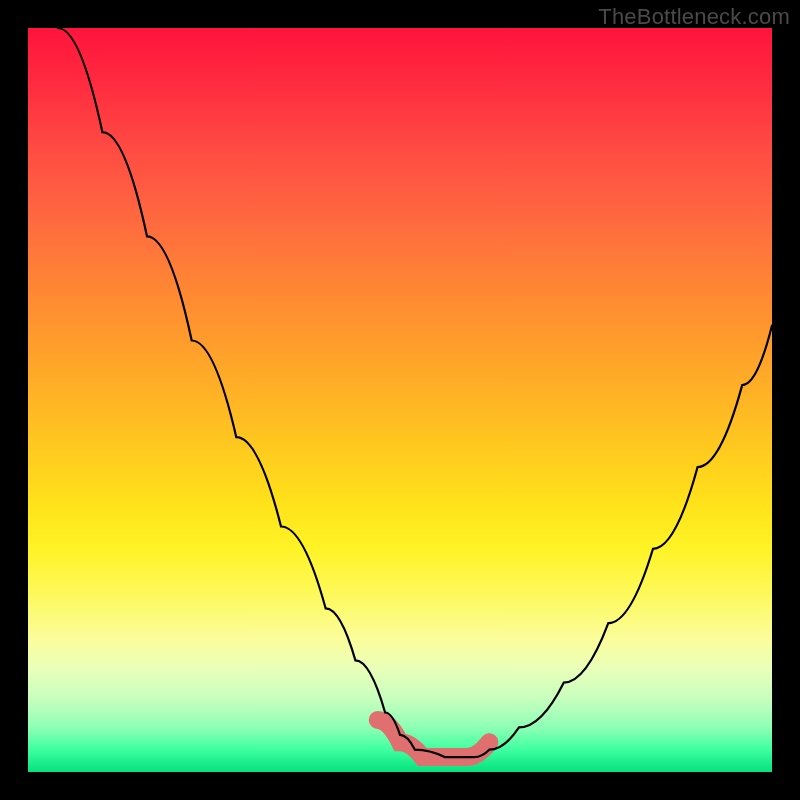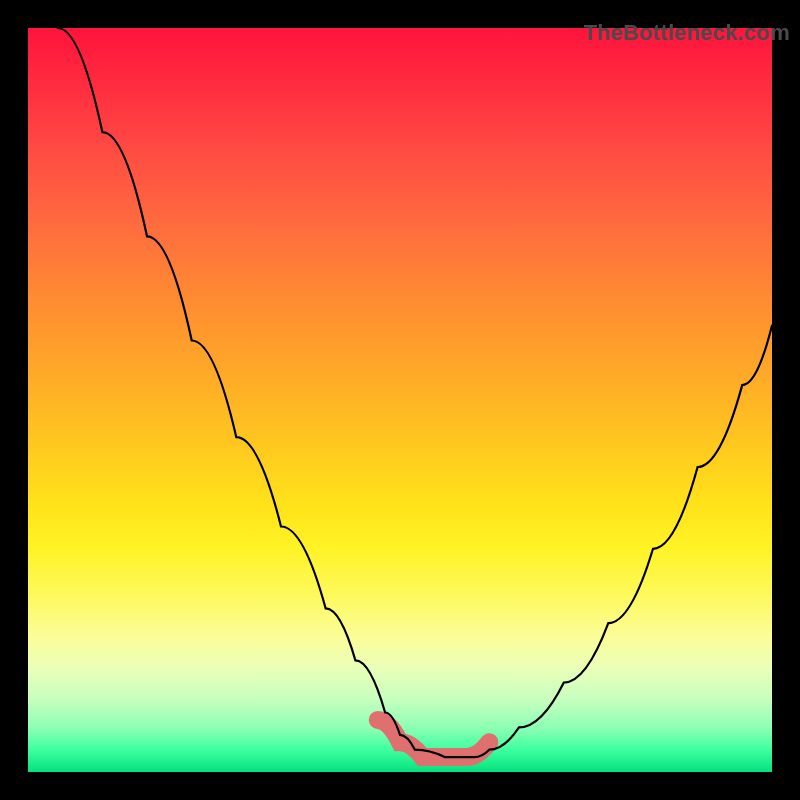--- a/index.html
+++ b/index.html
@@ -40,25 +40,25 @@
       #fbfd9a 82%,
       #eaffb8 86%,
       #c9ffbf 90%,
       #8effb4 94%,
       #3effa0 97%,
       #04e27e 100%
     );
   }
   .watermark {
     position: absolute;
-    top: 20px;
+    top: 4px;
     right: 10px;
     color: #4a4a4a;
     font-size: 22px;
-    font-weight: 700;
+    font-weight: 400;
     letter-spacing: 0.2px;
     user-select: none;
   }
   svg.curves {
     position: absolute;
     top: 28px;
     left: 28px;
     width: 744px;
     height: 744px;
     overflow: visible;

